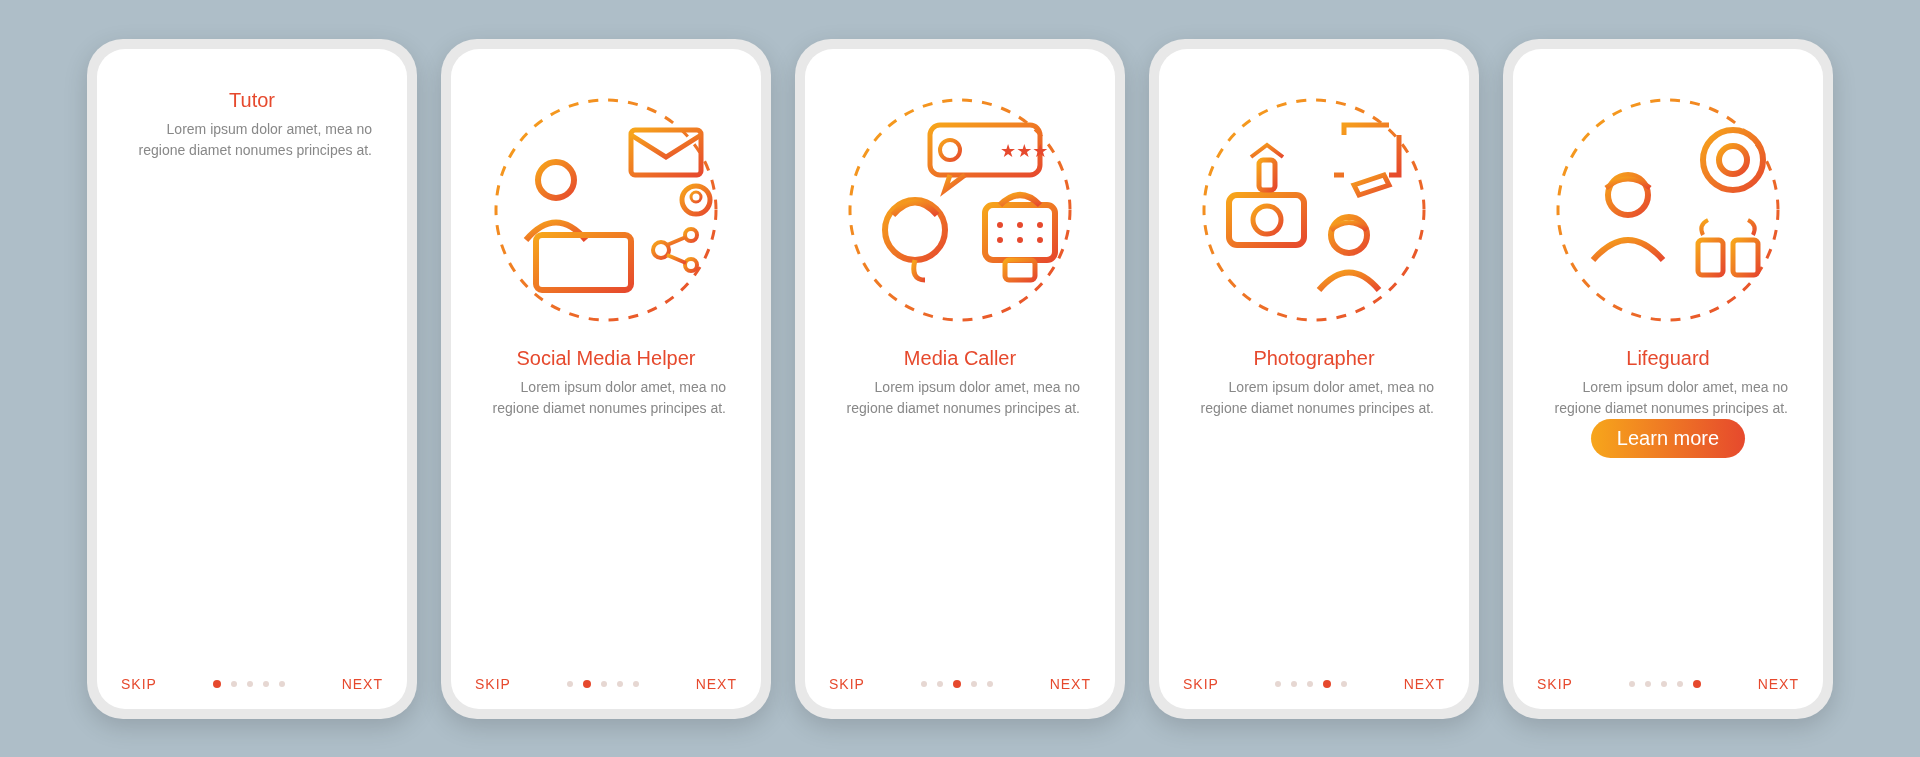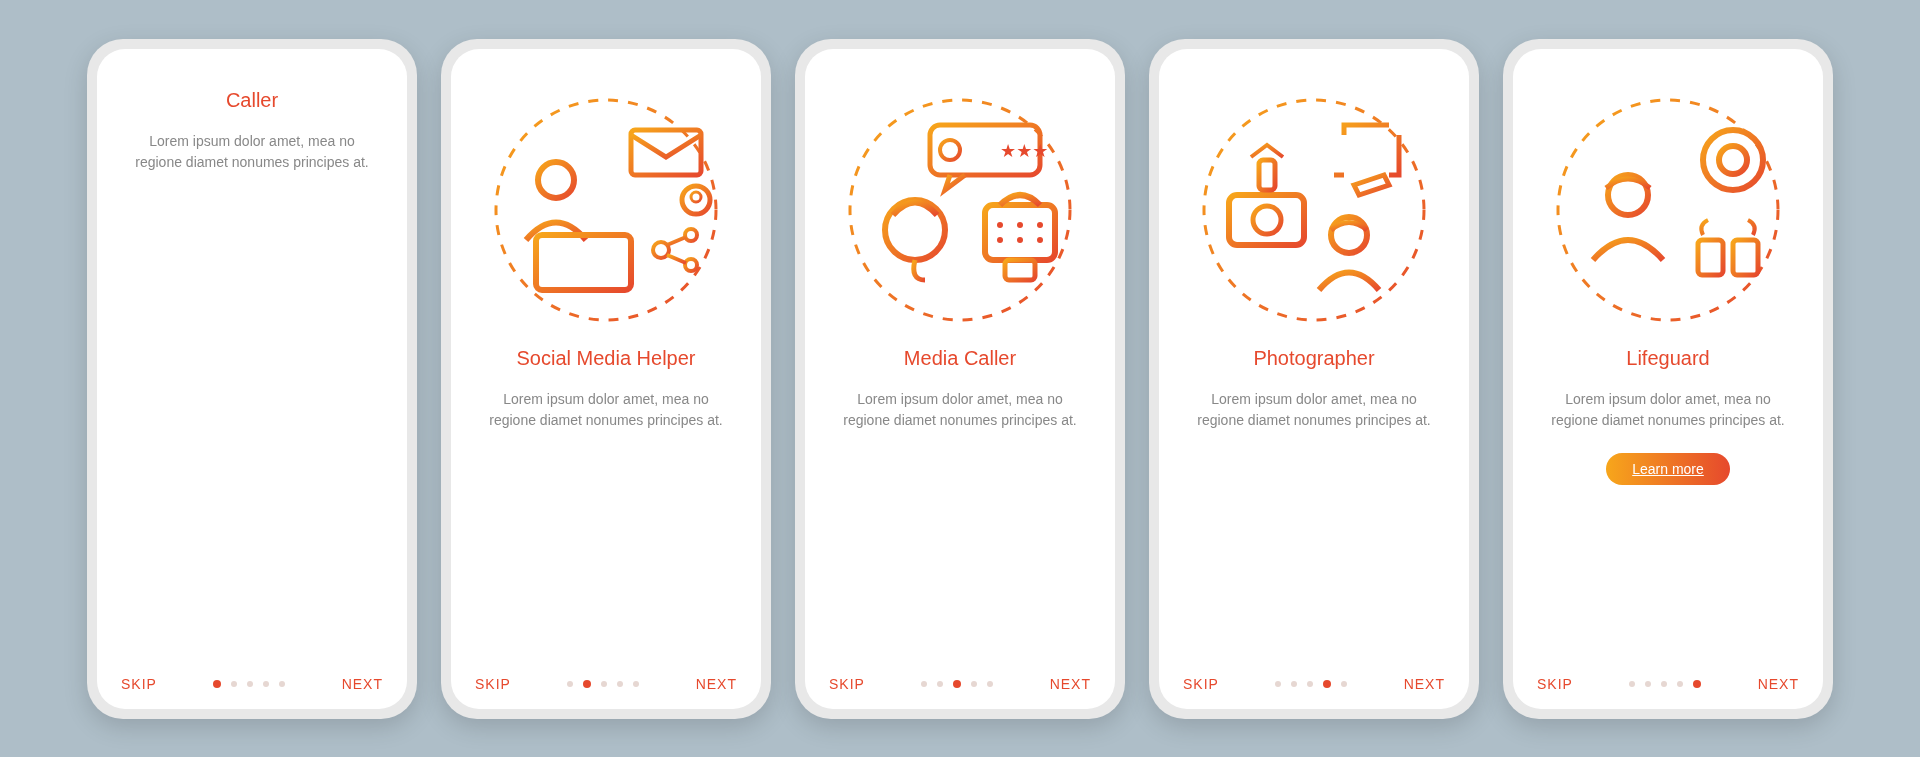--- a/index.html
+++ b/index.html
@@ -52,35 +52,33 @@
     font-size: 20px;
     font-weight: 400;
     text-align: center;
     margin-top: 10px;
     max-width: 180px;
     line-height: 1.3;
   }
   .desc {
     color: #888;
     font-size: 14px;
-    text-align: center;
-    margin-top: 18px;
+    text-align: right;
+    margin-top: 6px;
     line-height: 1.5;
     max-width: 240px;
   }
   .cta {
-    margin-top: 22px;
     background: linear-gradient(90deg, #f7a61b, #e6492d);
     color: #fff;
-    font-size: 14px;
+    font-size: 20px;
     padding: 8px 26px;
     border-radius: 20px;
     border: none;
     cursor: pointer;
-    text-decoration: underline;
   }
   .footer {
     position: absolute;
     bottom: 17px;
     left: 24px;
     right: 24px;
     display: flex;
     align-items: center;
     justify-content: space-between;
   }
@@ -109,21 +107,21 @@
     background: #e6492d;
   }
 </style>
 </head>
 <body>
 
 <div class="stage">
 
   <div class="phone">
     <div class="screen">
-      <div class="title">Caller</div>
+      <div class="title">Tutor</div>
       <div class="desc">Lorem ipsum dolor amet, mea no regione diamet nonumes principes at.</div>
       <div class="footer">
         <button class="skip">SKIP</button>
         <div class="dots">
           <span class="dot active"></span>
           <span class="dot"></span>
           <span class="dot"></span>
           <span class="dot"></span>
           <span class="dot"></span>
         </div>

